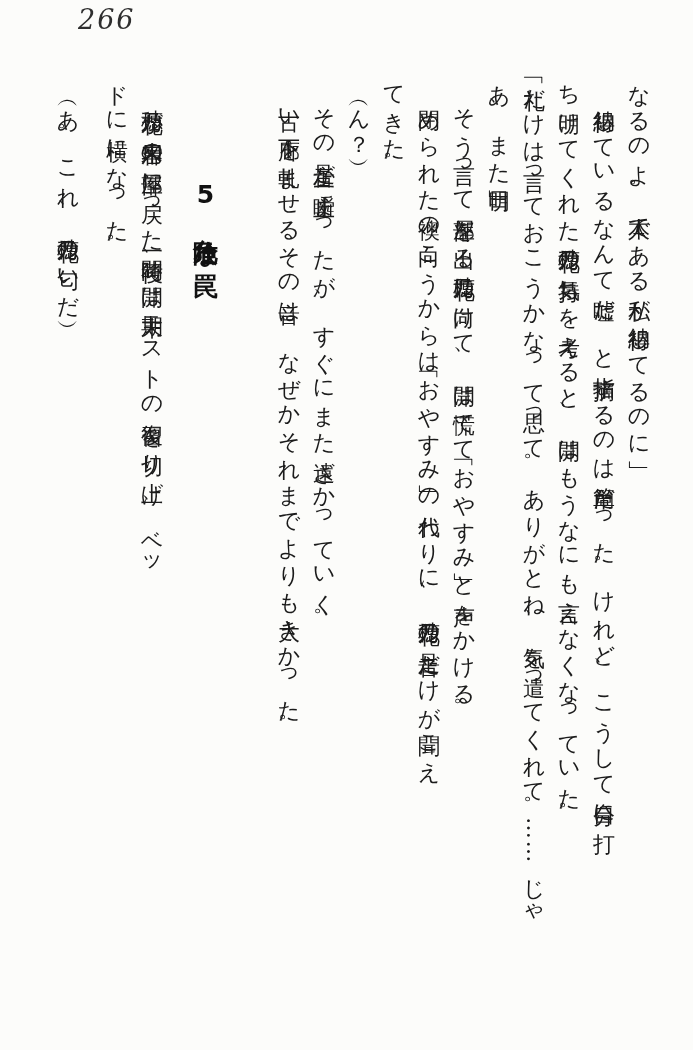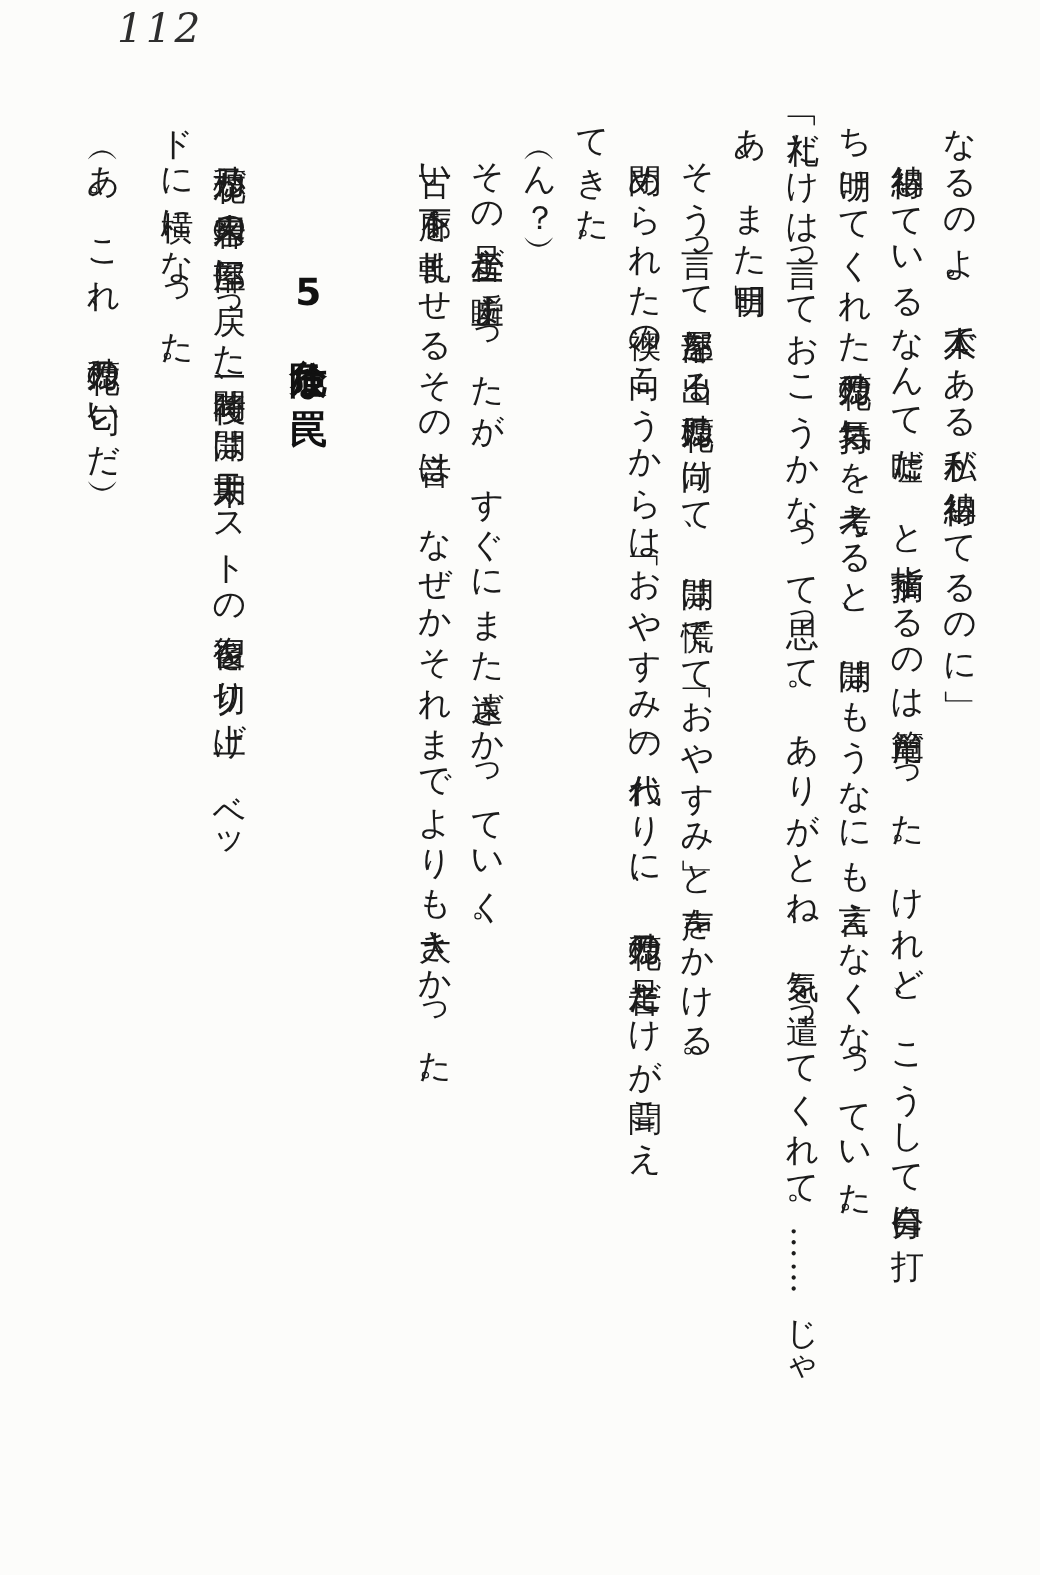--- a/index.html
+++ b/index.html
@@ -62,21 +62,21 @@
   .chapter-number {
     text-orientation: upright;
     margin-bottom: 8px;
   }
 </style>
 </head>
 <body>
 
 <div class="page">
 
-  <div class="page-number">112</div>
+  <div class="page-number">266</div>
 
   <div class="text-area">
 
     <p class="line">なるのよ。本人である私が納得してるのに」</p>
     <p class="line indent">納得しているなんて嘘だ、と指摘するのは簡単だった。けれど、こうして自分に打</p>
     <p class="line">ち明けてくれた穂乃花の気持ちを考えると、開はもうなにも言えなくなっていた。</p>
     <p class="line">「礼だけは言っておこうかなって思って。ありがとね、気を遣ってくれて。……じゃ</p>
     <p class="line">あ、また明日」</p>
     <p class="line indent">そう言って部屋を出る穂乃花に向けて、開は慌てて「おやすみ」と声をかける。</p>
     <p class="line indent">閉められた襖の向こうからは「おやすみ」の代わりに、穂乃花の足音だけが聞こえ</p>

